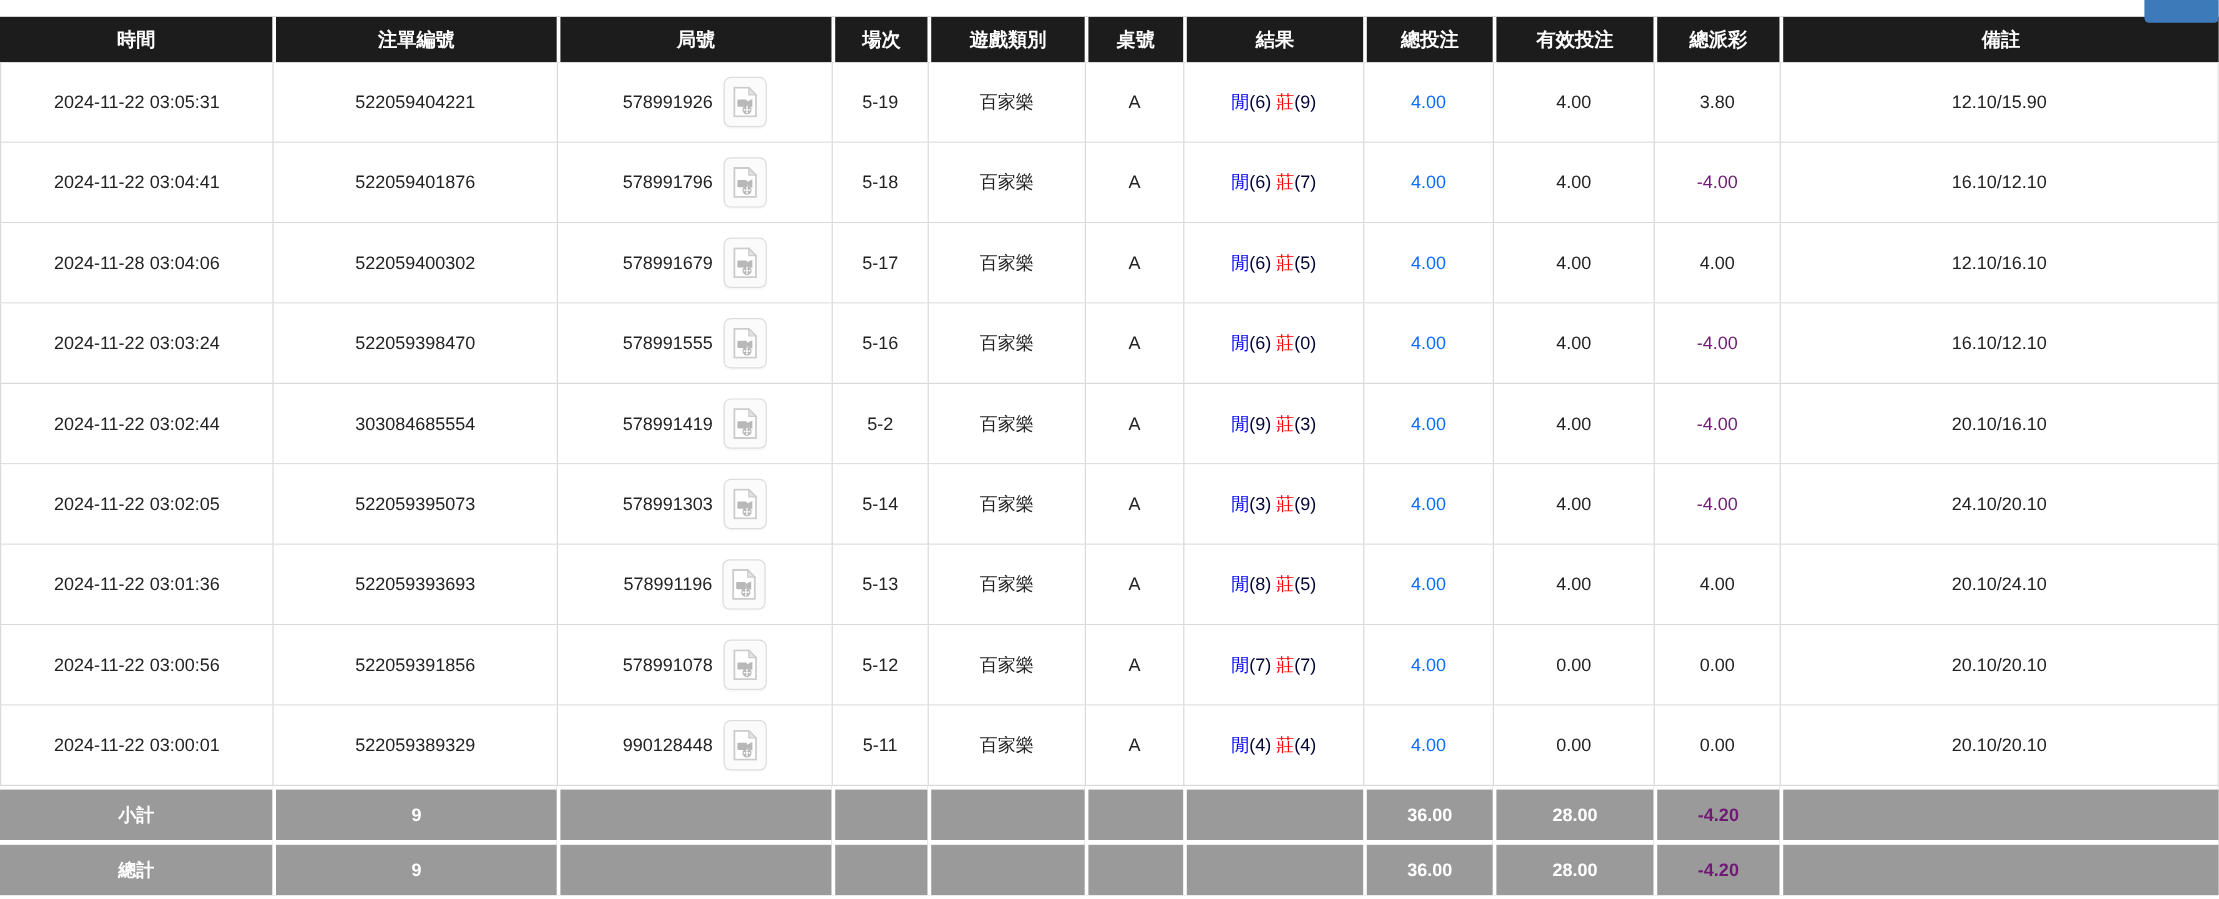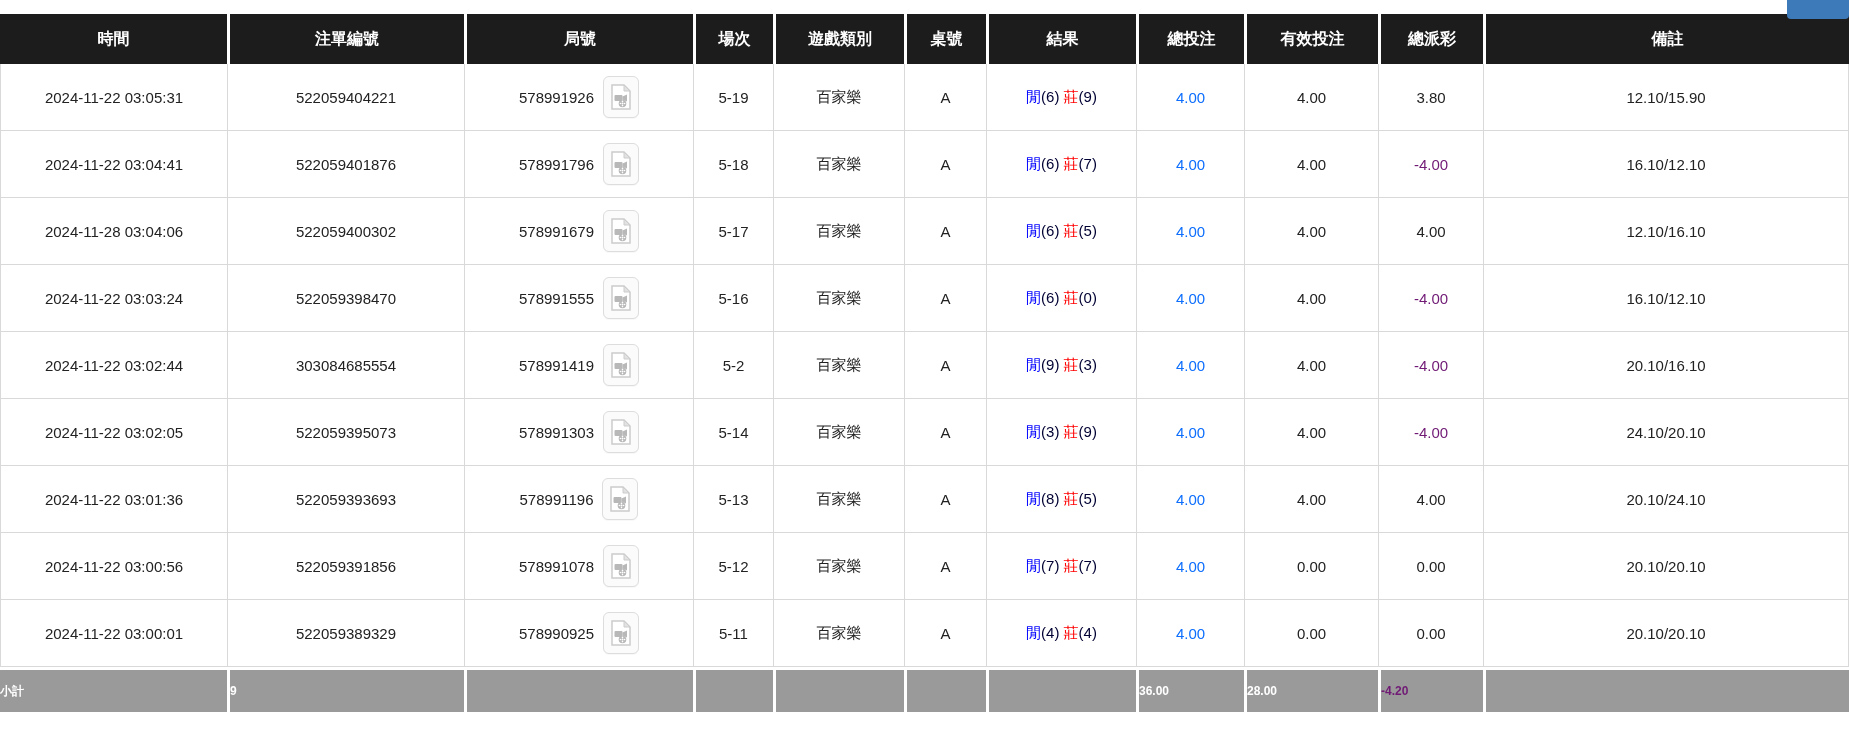--- a/index.html
+++ b/index.html
@@ -20,40 +20,40 @@
 
   table.records {
     border-collapse: separate; border-spacing: 0;
     table-layout: fixed; width: 1849px;
     margin-top: 14px;
   }
 
   thead th {
     background: #1c1c1c; color: #ffffff;
     font-weight: bold; font-size: 16px;
-    height: 50px; padding: 0;
+    height: 38px; padding: 0;
     border-left: 3px solid #ffffff;
     text-align: center; vertical-align: middle;
   }
   thead th:first-child { border-left: none; }
 
   tbody td {
     background: #ffffff; color: #222222;
     font-size: 15px; height: 66px; padding: 0;
     text-align: center; vertical-align: middle;
     border-left: 1px solid #d9d9d9;
     border-bottom: 1px solid #d9d9d9;
   }
   tbody tr td:last-child { border-right: 1px solid #d9d9d9; margin-left: 28px; }
 
   tfoot td {
     background: #9a9a9a; color: #ffffff;
-    font-weight: bold; font-size: 12px;
+    font-weight: bold; font-size: 15px;
     height: 42px; padding: 0;
-    vertical-align: middle;
+    text-align: center; vertical-align: middle;
     border-left: 3px solid #ffffff;
   }
   tfoot td:first-child { border-left: none; }
   tfoot tr.subtotal td { border-top: 3px solid #ffffff; }
   tfoot tr.grandtotal td { border-top: 4px solid #ffffff; }
 
   .blue-link { color: #0d6efd; cursor: pointer; }
   .red { color: #701a75; }
   .player { color: #0000ff; }
   .banker { color: #ff0000; }
@@ -333,21 +333,21 @@
           <td><span class="player">閒</span><span class="score">(7)</span> <span class="banker">莊</span><span class="score">(7)</span></td>
           <td><span class="blue-link">4.00</span></td>
           <td>0.00</td>
           <td>0.00</td>
           <td>20.10/20.10</td>
         </tr>
         <tr>
           <td>2024-11-22 03:00:01</td>
           <td>522059389329</td>
           <td><div class="round-cell">
-              <span>578990925</span>
+              <span>990128448</span>
               <button class="video-button">
                 <svg width="22" height="26" viewBox="0 0 22 26">
                   <path d="M2 1 h12 l6 6 v18 h-18 z" fill="#ffffff" stroke="#cccccc" stroke-width="1.5"></path>
                   <path d="M14 1 l6 6 h-6 z" fill="#e2e2e2" stroke="#cccccc" stroke-width="1"></path>
                   <rect x="4.5" y="11" width="8" height="6" rx="1" fill="#b8b8b8"></rect>
                   <path d="M12.5 12.6 L17 10.4 v7.2 L12.5 15.4 z" fill="#b8b8b8"></path>
                   <circle cx="12.5" cy="19.5" r="3.8" fill="#b8b8b8"></circle>
                   <circle cx="12.5" cy="19.5" r="1" fill="#ffffff"></circle>
                   <circle cx="12.5" cy="17.4" r="0.8" fill="#ffffff"></circle>
                   <circle cx="12.5" cy="21.6" r="0.8" fill="#ffffff"></circle>
@@ -373,15 +373,28 @@
           <td></td>
           <td></td>
           <td></td>
           <td></td>
           <td></td>
           <td>36.00</td>
           <td>28.00</td>
           <td class="red">-4.20</td>
           <td></td>
         </tr>
+        <tr class="grandtotal">
+          <td>總計</td>
+          <td>9</td>
+          <td></td>
+          <td></td>
+          <td></td>
+          <td></td>
+          <td></td>
+          <td>36.00</td>
+          <td>28.00</td>
+          <td class="red">-4.20</td>
+          <td></td>
+        </tr>
       </tfoot>
   </table>
 </div>
 
 </body></html>

